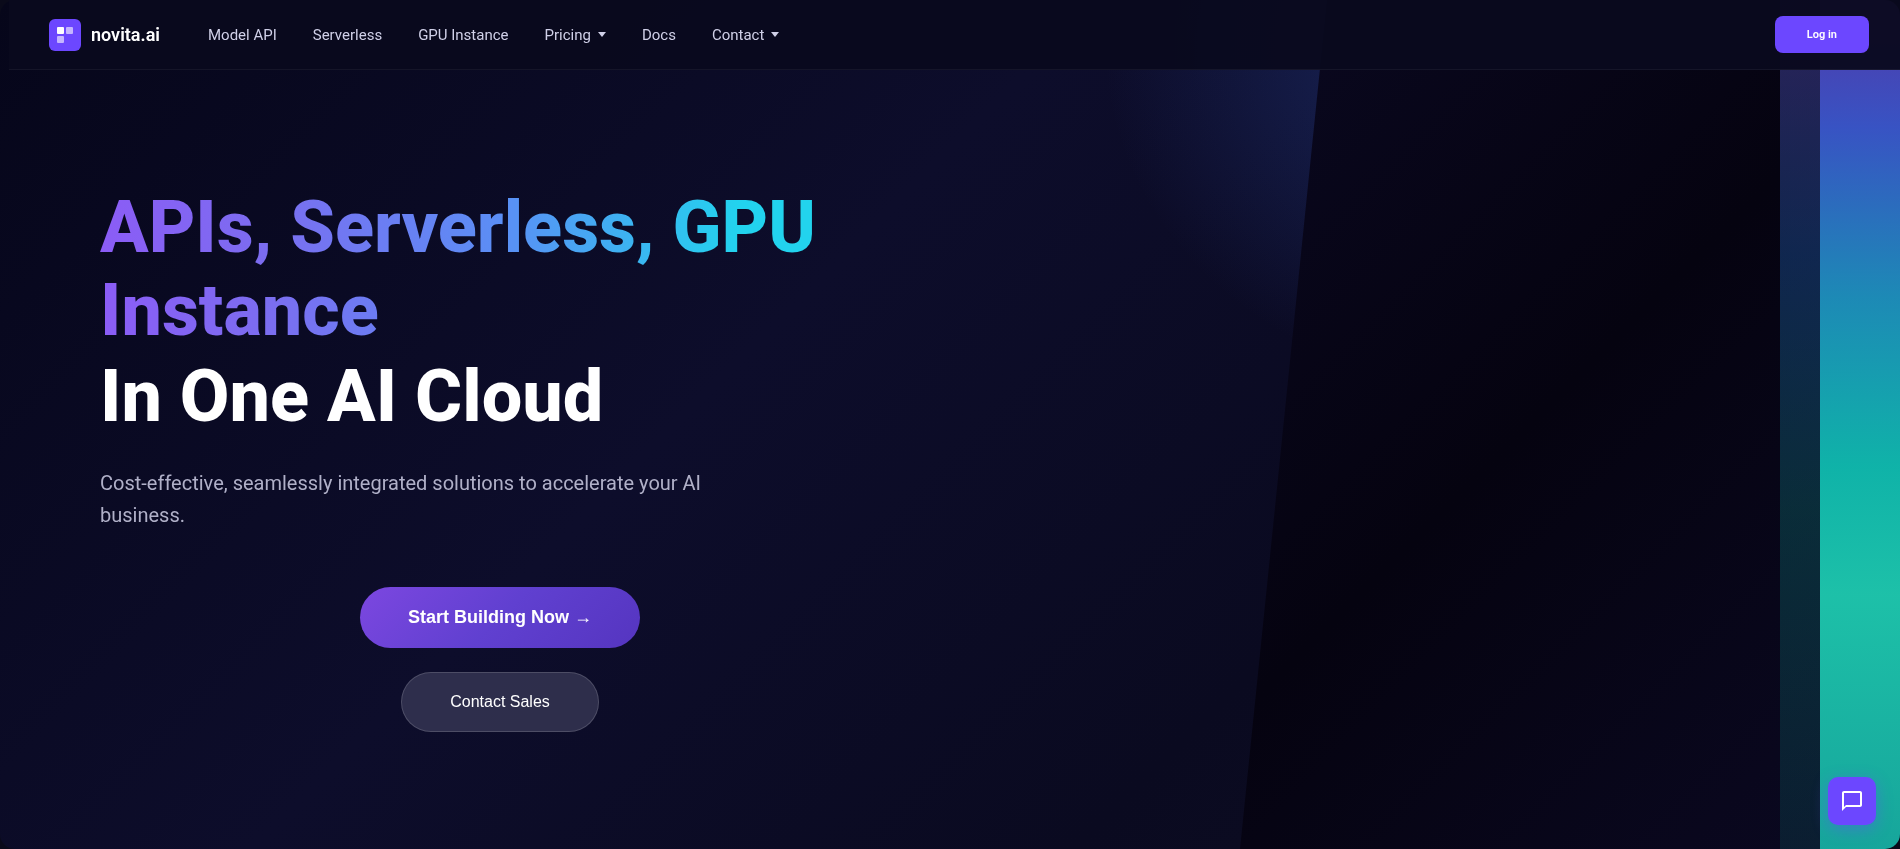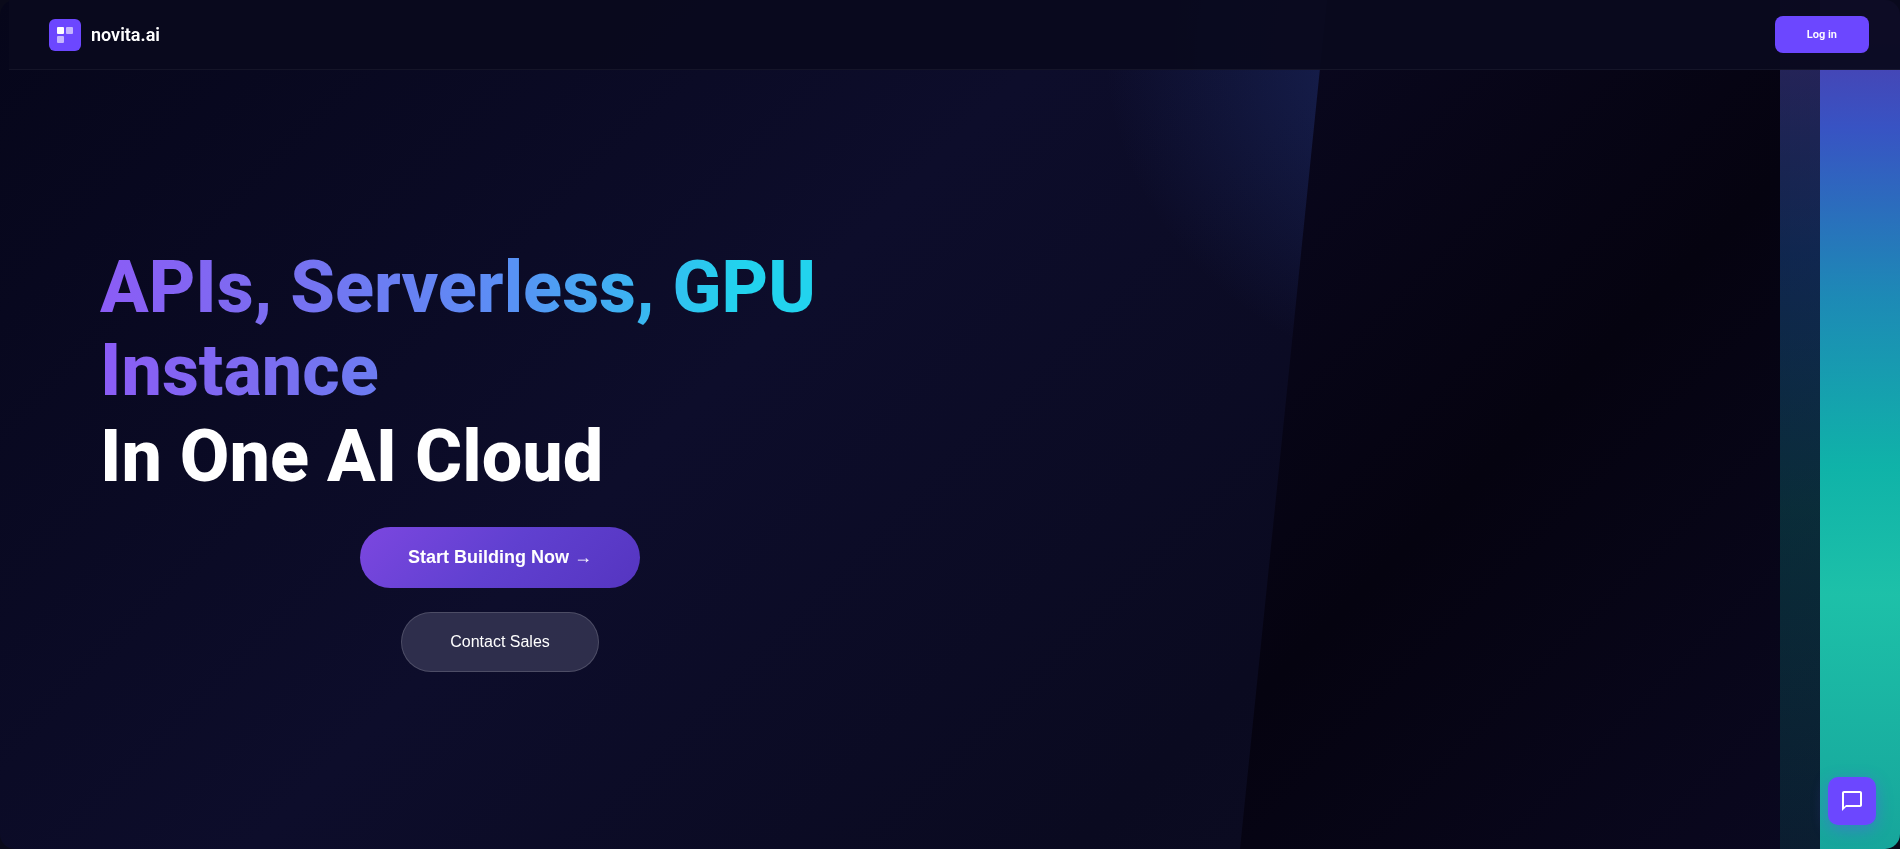--- a/index.html
+++ b/index.html
@@ -258,35 +258,62 @@
       <div class="logo-icon">
         <svg width="20" height="20" viewBox="0 0 20 20" fill="none">
           <rect x="2" y="2" width="7" height="7" rx="1" fill="white"></rect>
           <rect x="11" y="2" width="7" height="7" rx="1" fill="white" opacity="0.6"></rect>
           <rect x="2" y="11" width="7" height="7" rx="1" fill="white" opacity="0.6"></rect>
         </svg>
       </div>
       <span class="logo-text">novita.ai</span>
     </a>
 
+    <ul class="nav-links">
+      <li>
+        <a>Model API</a>
+      </li>
+      <li>
+        <a>Serverless</a>
+      </li>
+      <li>
+        <a>GPU Instance</a>
+      </li>
+      <li>
+        <a>
+          <span>Pricing</span>
+          <span class="chevron-down"></span>
+        </a>
+      </li>
+      <li>
+        <a>Docs</a>
+      </li>
+      <li>
+        <a>
+          <span>Contact</span>
+          <span class="chevron-down"></span>
+        </a>
+      </li>
+    </ul>
   </div>
 
   <a class="login-btn" href="#">Log in</a>
 </nav>
 
 <section class="hero">
 
   <div class="glow-top-right"></div>
   <div class="dark-panel"></div>
   <div class="glow-bar-inner"></div>
   <div class="glow-bar"></div>
 
   <div class="hero-content">
     <h1 class="hero-title-line1">APIs, Serverless, GPU Instance</h1>
     <h1 class="hero-title-line2">In One AI Cloud</h1>
+    <p class="hero-subtitle">Cost-effective, seamlessly integrated solutions to accelerate your AI business.</p>
 
     <div class="hero-buttons">
       <button class="btn-primary">Start Building Now →</button>
       <button class="btn-secondary">Contact Sales</button>
     </div>
   </div>
 </section>
 
 <div class="chat-btn">
   <svg class="chat-icon-svg" viewBox="0 0 24 24">

